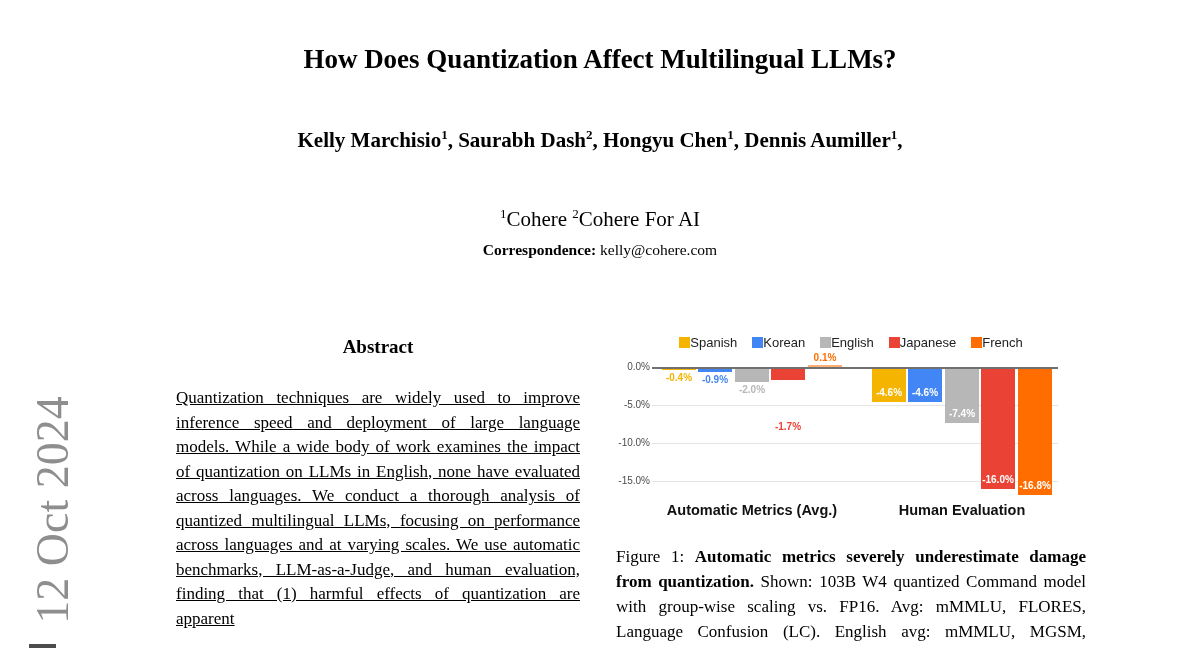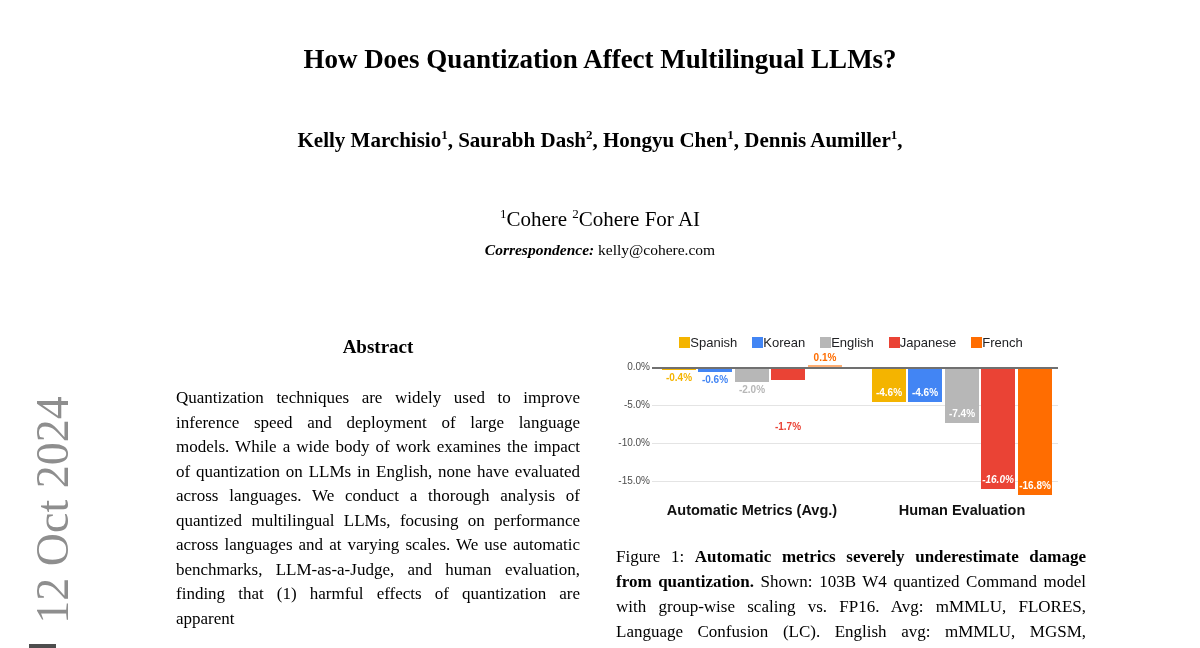--- a/index.html
+++ b/index.html
@@ -15,26 +15,26 @@
   
   .title{position:absolute;top:44px;left:0;width:1200px;margin:0;text-align:center;
          font-size:27px;font-weight:bold;}
   .authors{position:absolute;left:0;width:1200px;text-align:center;font-size:21px;font-weight:bold;}
   .authors sup{font-size:13px;}
   #authors-line1{top:127px;}
   #authors-line2{top:147px;}
   .affil{position:absolute;top:206px;left:0;width:1200px;text-align:center;font-size:21px;}
   .affil sup{font-size:13px;}
   .corr{position:absolute;top:241px;left:0;width:1200px;text-align:center;font-size:15.5px;}
-  .corr-label{font-weight:bold;font-style:italic;}
+  .corr-label{font-weight:bold;}
 
   
   .left-col{position:absolute;left:176px;top:334px;width:404px;}
   .abstract-heading{margin:2px 0 28px 0;text-align:center;font-size:19px;font-weight:bold;}
-  .abstract-text{margin:0;font-size:17px;line-height:24.5px;text-align:justify;word-spacing:1px;}
+  .abstract-text{margin:0;font-size:17px;line-height:24.5px;text-align:justify;word-spacing:1px;text-decoration:underline;}
 
   
   .right-col{position:absolute;left:616px;top:332px;width:470px;}
   .chart{position:relative;width:470px;height:200px;font-family:"Liberation Sans",sans-serif;}
   .legend{position:absolute;top:3px;left:0;width:470px;display:flex;justify-content:center;
           align-items:center;gap:15px;}
   .legend-item{display:flex;align-items:center;font-size:13px;color:#202124;white-space:nowrap;}
   .legend-swatch{width:11px;height:11px;flex:0 0 auto;}
   .plot{position:absolute;left:36px;top:20px;width:406px;height:146px;}
   .gridline{position:absolute;left:0;width:406px;height:1px;background:#e4e4e4;z-index:0;}
@@ -99,31 +99,31 @@
       <div class="plot" id="plot">
           <div class="gridline zero" style="top: 15px;"></div>
           <div class="gridline" style="top: 53px;"></div>
           <div class="gridline" style="top: 91px;"></div>
           <div class="gridline" style="top: 129px;"></div>
           <div class="bar" style="left: 10px; width: 34px; height: 3px; background: rgb(244, 180, 0); top: 15px;"></div>
           <div class="bar-label" style="left: -3px; top: 20px; color: rgb(244, 180, 0);">-0.4%</div>
           <div class="bar" style="left: 220px; width: 34px; height: 35px; background: rgb(244, 180, 0); top: 15px;"></div>
           <div class="bar-label" style="left: 207px; top: 35px; color: rgb(255, 255, 255);">-4.6%</div>
           <div class="bar" style="left: 46px; width: 34px; height: 5px; background: rgb(66, 133, 244); top: 15px;"></div>
-          <div class="bar-label" style="left: 33px; top: 22px; color: rgb(66, 133, 244);">-0.6%</div>
+          <div class="bar-label" style="left: 33px; top: 22px; color: rgb(66, 133, 244);">-0.9%</div>
           <div class="bar" style="left: 256px; width: 34px; height: 35px; background: rgb(66, 133, 244); top: 15px;"></div>
           <div class="bar-label" style="left: 243px; top: 35px; color: rgb(255, 255, 255);">-4.6%</div>
           <div class="bar" style="left: 83px; width: 34px; height: 15px; background: rgb(183, 183, 183); top: 15px;"></div>
           <div class="bar-label" style="left: 70px; top: 32px; color: rgb(183, 183, 183);">-2.0%</div>
           <div class="bar" style="left: 293px; width: 34px; height: 56px; background: rgb(183, 183, 183); top: 15px;"></div>
           <div class="bar-label" style="left: 280px; top: 56px; color: rgb(255, 255, 255);">-7.4%</div>
           <div class="bar" style="left: 119px; width: 34px; height: 13px; background: rgb(234, 67, 53); top: 15px;"></div>
           <div class="bar-label" style="left: 106px; top: 30px; color: rgb(234, 67, 53); margin-top: 39px;">-1.7%</div>
           <div class="bar" style="left: 329px; width: 34px; height: 122px; background: rgb(234, 67, 53); top: 15px;"></div>
-          <div class="bar-label" style="left: 316px; top: 122px; color: rgb(255, 255, 255); font-style: italic;">-16.0%</div>
+          <div class="bar-label" style="left: 316px; top: 122px; color: rgb(255, 255, 255);">-16.0%</div>
           <div class="bar" style="left: 156px; width: 34px; height: 2px; background: rgb(255, 109, 1); top: 13px; opacity: 0.55;"></div>
           <div class="bar-label" style="left: 143px; top: 0px; color: rgb(255, 109, 1);">0.1%</div>
           <div class="bar" style="left: 366px; width: 34px; height: 128px; background: rgb(255, 109, 1); top: 15px;"></div>
           <div class="bar-label" style="left: 353px; top: 128px; color: rgb(255, 255, 255);">-16.8%</div>
         </div>
     <div class="ylabel" style="top: 29px;">0.0%</div>
         <div class="ylabel" style="top: 67px;">-5.0%</div>
         <div class="ylabel" style="top: 105px;">-10.0%</div>
         <div class="ylabel" style="top: 143px;">-15.0%</div>
         <div class="catlabel" style="left: 16px;">Automatic Metrics (Avg.)</div>

